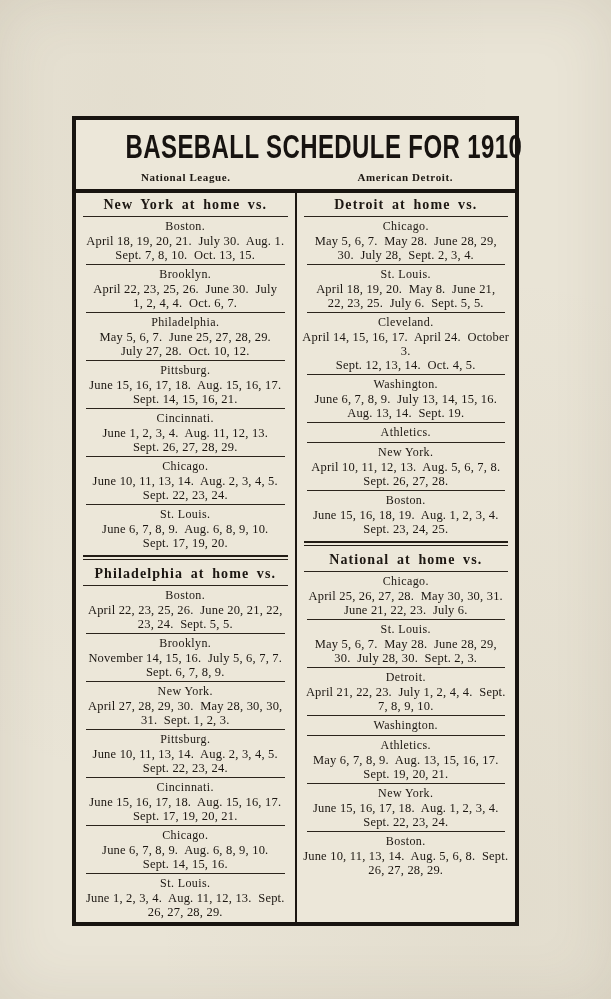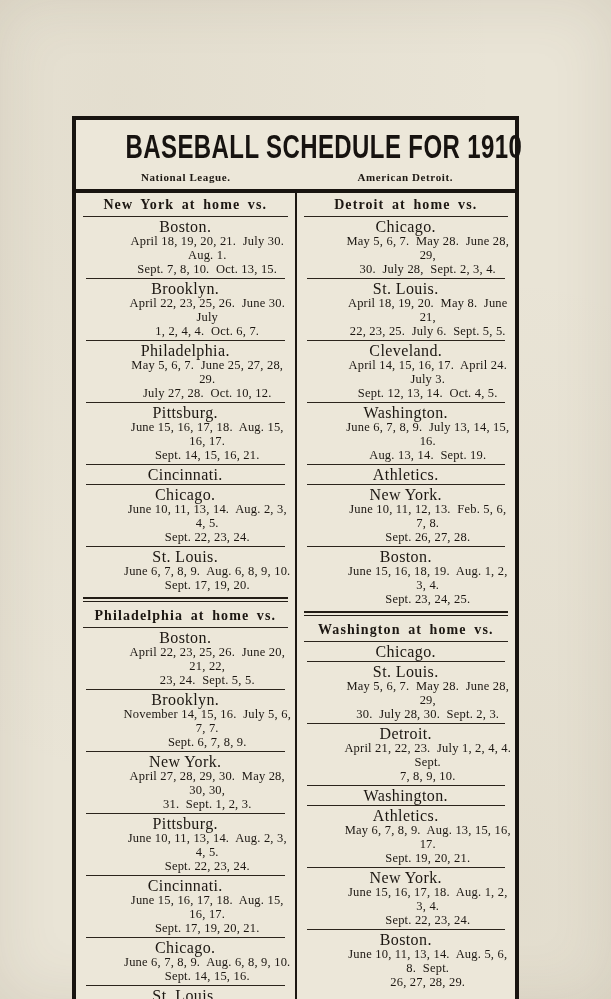--- a/index.html
+++ b/index.html
@@ -68,31 +68,30 @@
     letter-spacing: 1.1px;
     word-spacing: 3px;
     padding: 4px 2px 3px 2px;
   }
   .rule { height: 1px; background: #2b241c; margin: 0 7px; }
   .double-rule { margin: 2px 7px 1px 7px; }
   .double-rule > div { height: 1.5px; background: #231d16; margin-bottom: 2px; }
   .entry { padding: 2px 3px 0 3px; }
   .team {
     text-align: center;
-    font-size: 16px;
+    font-size: 12px;
     line-height: 15px;
     letter-spacing: 0.4px;
   }
   .dates {
     text-align: center;
     font-size: 12.5px;
     line-height: 14px;
     letter-spacing: 0.2px;
     white-space: pre-wrap;
-    margin-left: 44px;
   }
   .entry-rule { margin-top: 2px; }
   .entry:last-child .entry-rule { display: none; }
   .entry:last-child { padding-bottom: 3px; }
 </style>
 </head>
 <body>
 
 <div class="canvas">
   <div class="frame">
@@ -129,20 +128,22 @@
     <div class="rule entry-rule"></div>
   </div>
               <div class="entry">
     <div class="team">Pittsburg.</div>
     <div class="dates">June 15, 16, 17, 18.  Aug. 15, 16, 17.
 Sept. 14, 15, 16, 21.</div>
     <div class="rule entry-rule"></div>
   </div>
               <div class="entry">
     <div class="team">Cincinnati.</div>
+    <div class="dates">June 1, 2, 3, 4.  Aug. 11, 12, 13.
+Sept. 26, 27, 28, 29.</div>
     <div class="rule entry-rule"></div>
   </div>
               <div class="entry">
     <div class="team">Chicago.</div>
     <div class="dates">June 10, 11, 13, 14.  Aug. 2, 3, 4, 5.
 Sept. 22, 23, 24.</div>
     <div class="rule entry-rule"></div>
   </div>
               <div class="entry">
     <div class="team">St. Louis.</div>
@@ -217,58 +218,60 @@
     <div class="rule entry-rule"></div>
   </div>
               <div class="entry">
     <div class="team">St. Louis.</div>
     <div class="dates">April 18, 19, 20.  May 8.  June 21,
 22, 23, 25.  July 6.  Sept. 5, 5.</div>
     <div class="rule entry-rule"></div>
   </div>
               <div class="entry">
     <div class="team">Cleveland.</div>
-    <div class="dates">April 14, 15, 16, 17.  April 24.  July 3.
+    <div class="dates">April 14, 15, 16, 17.  April 24.  October 3.
 Sept. 12, 13, 14.  Oct. 4, 5.</div>
     <div class="rule entry-rule"></div>
   </div>
               <div class="entry">
     <div class="team">Washington.</div>
     <div class="dates">June 6, 7, 8, 9.  July 13, 14, 15, 16.
 Aug. 13, 14.  Sept. 19.</div>
     <div class="rule entry-rule"></div>
   </div>
               <div class="entry">
     <div class="team">Athletics.</div>
     <div class="rule entry-rule"></div>
   </div>
               <div class="entry">
     <div class="team">New York.</div>
-    <div class="dates">June 10, 11, 12, 13.  Feb. 5, 6, 7, 8.
+    <div class="dates">April 10, 11, 12, 13.  Aug. 5, 6, 7, 8.
 Sept. 26, 27, 28.</div>
     <div class="rule entry-rule"></div>
   </div>
               <div class="entry">
     <div class="team">Boston.</div>
     <div class="dates">June 15, 16, 18, 19.  Aug. 1, 2, 3, 4.
 Sept. 23, 24, 25.</div>
 
   </div>
             </div>
   </div>
           <div class="double-rule">
     <div></div>
             <div></div>
   </div>
           <div class="section">
-    <div class="section-header">Washington at home vs.</div>
+    <div class="section-header">National at home vs.</div>
     <div class="rule"></div>
     <div class="entries">
               <div class="entry">
     <div class="team">Chicago.</div>
+    <div class="dates">April 25, 26, 27, 28.  May 30, 30, 31.
+June 21, 22, 23.  July 6.</div>
     <div class="rule entry-rule"></div>
   </div>
               <div class="entry">
     <div class="team">St. Louis.</div>
     <div class="dates">May 5, 6, 7.  May 28.  June 28, 29,
 30.  July 28, 30.  Sept. 2, 3.</div>
     <div class="rule entry-rule"></div>
   </div>
               <div class="entry">
     <div class="team">Detroit.</div>

